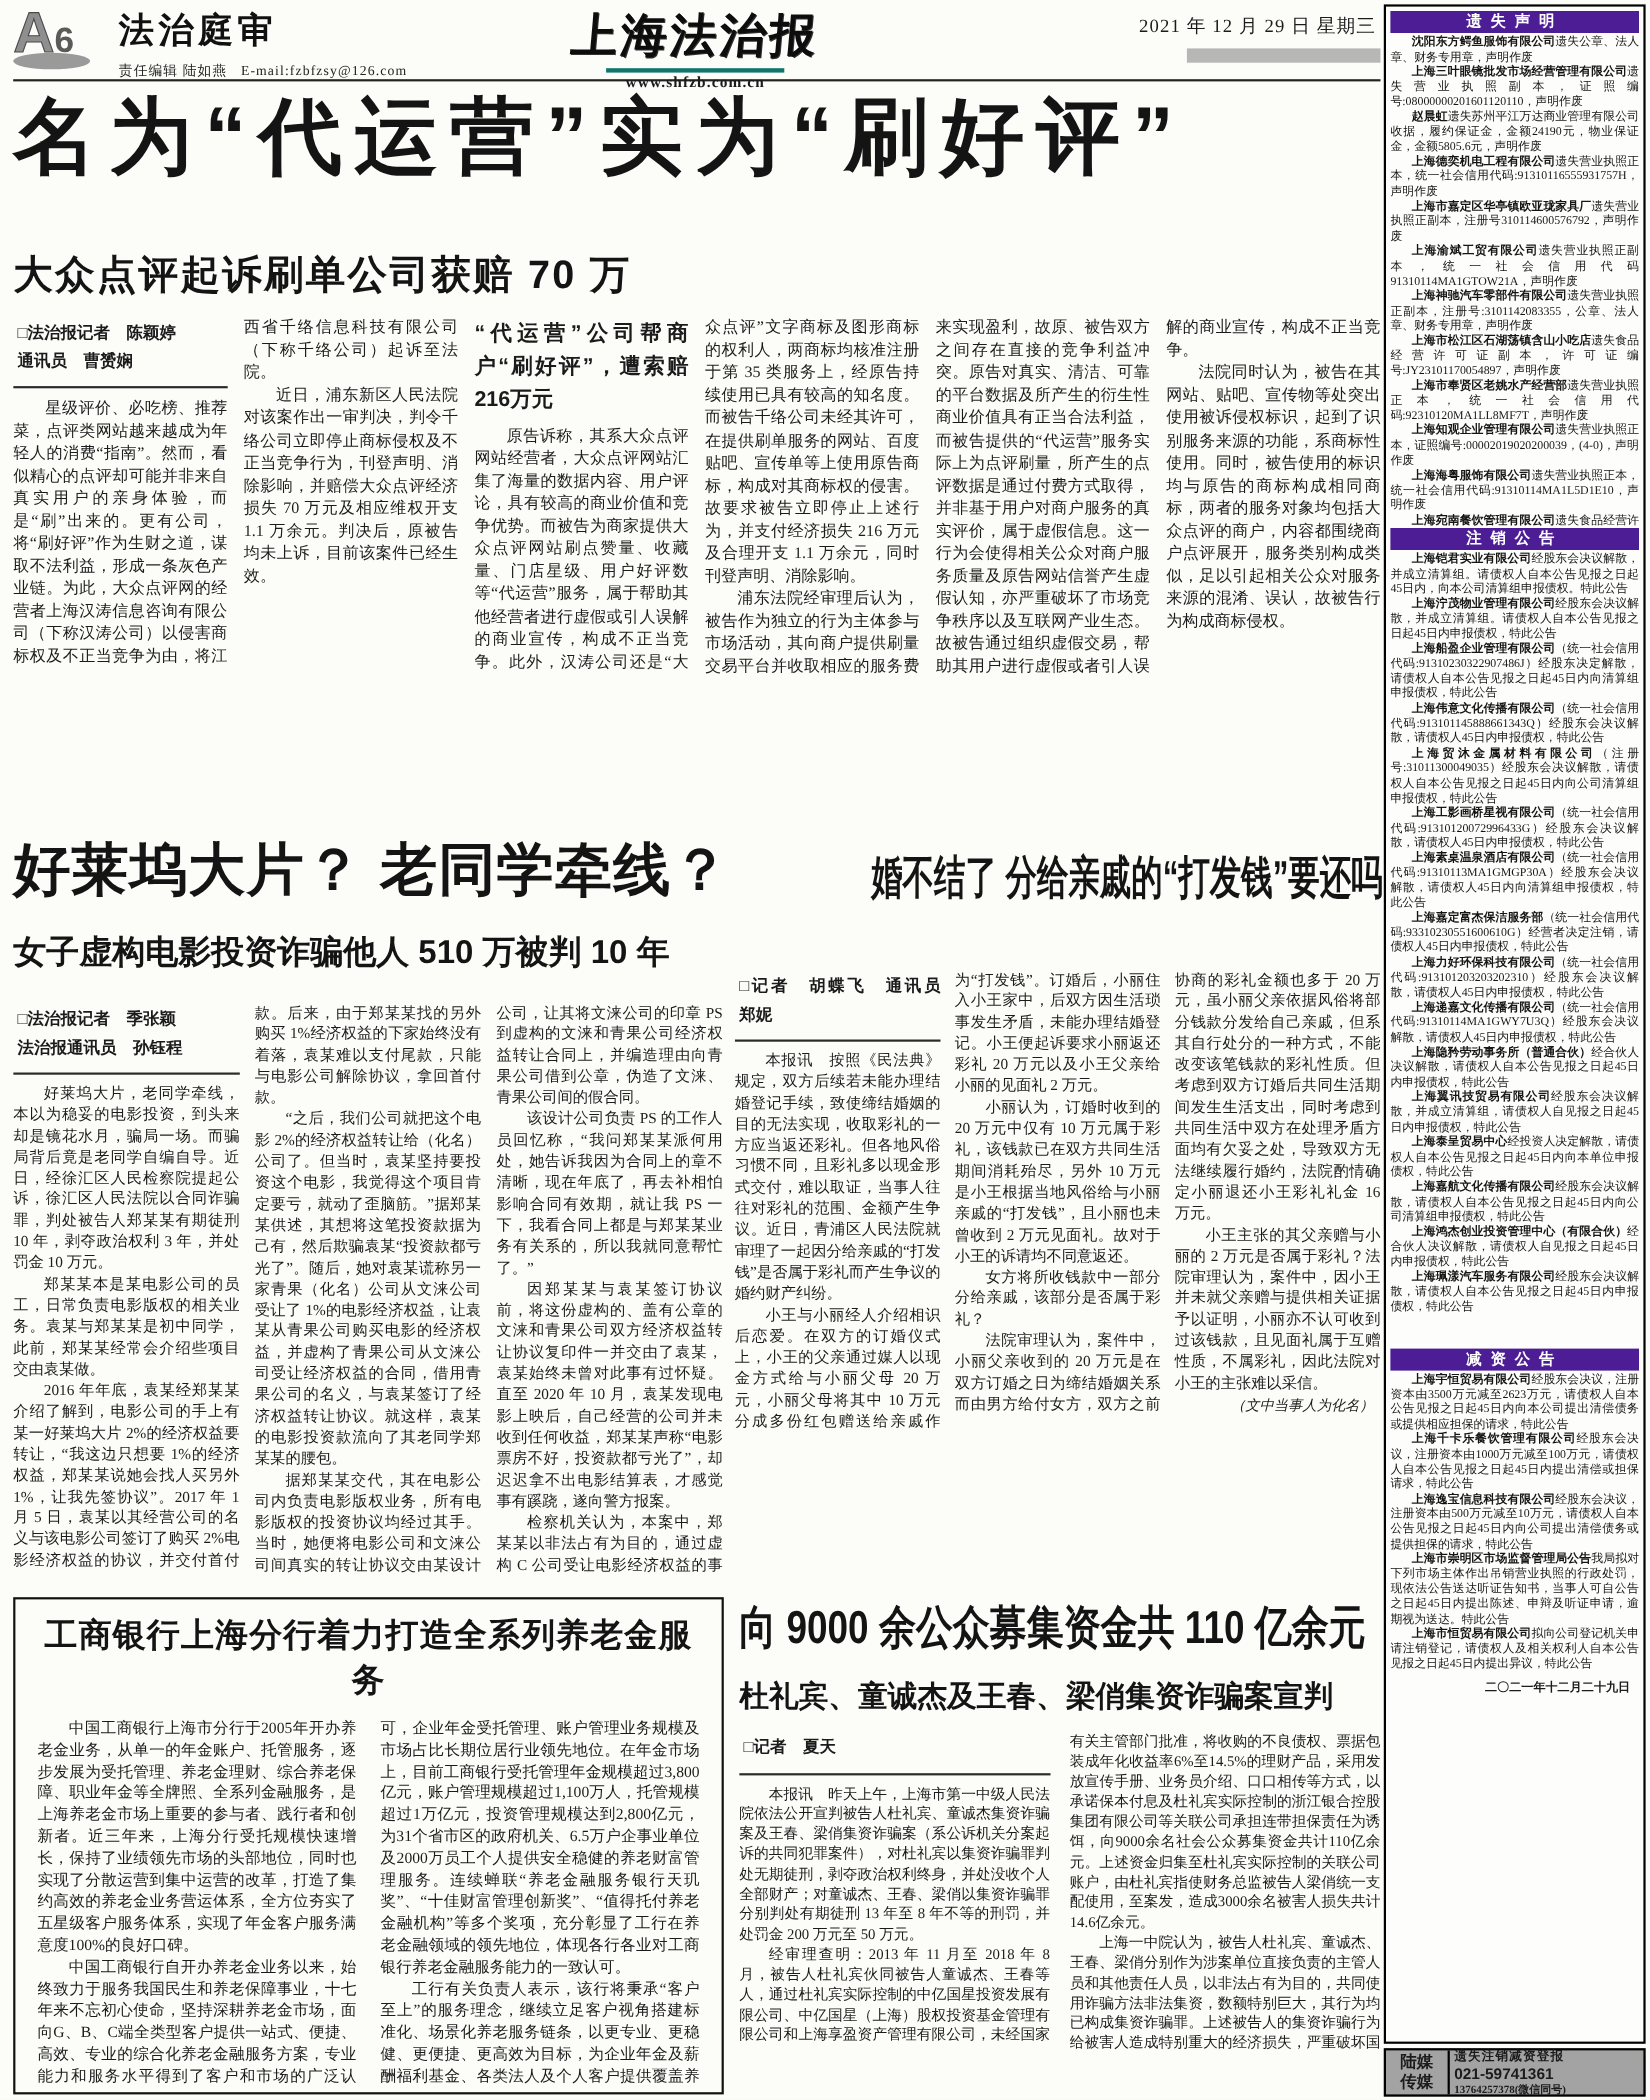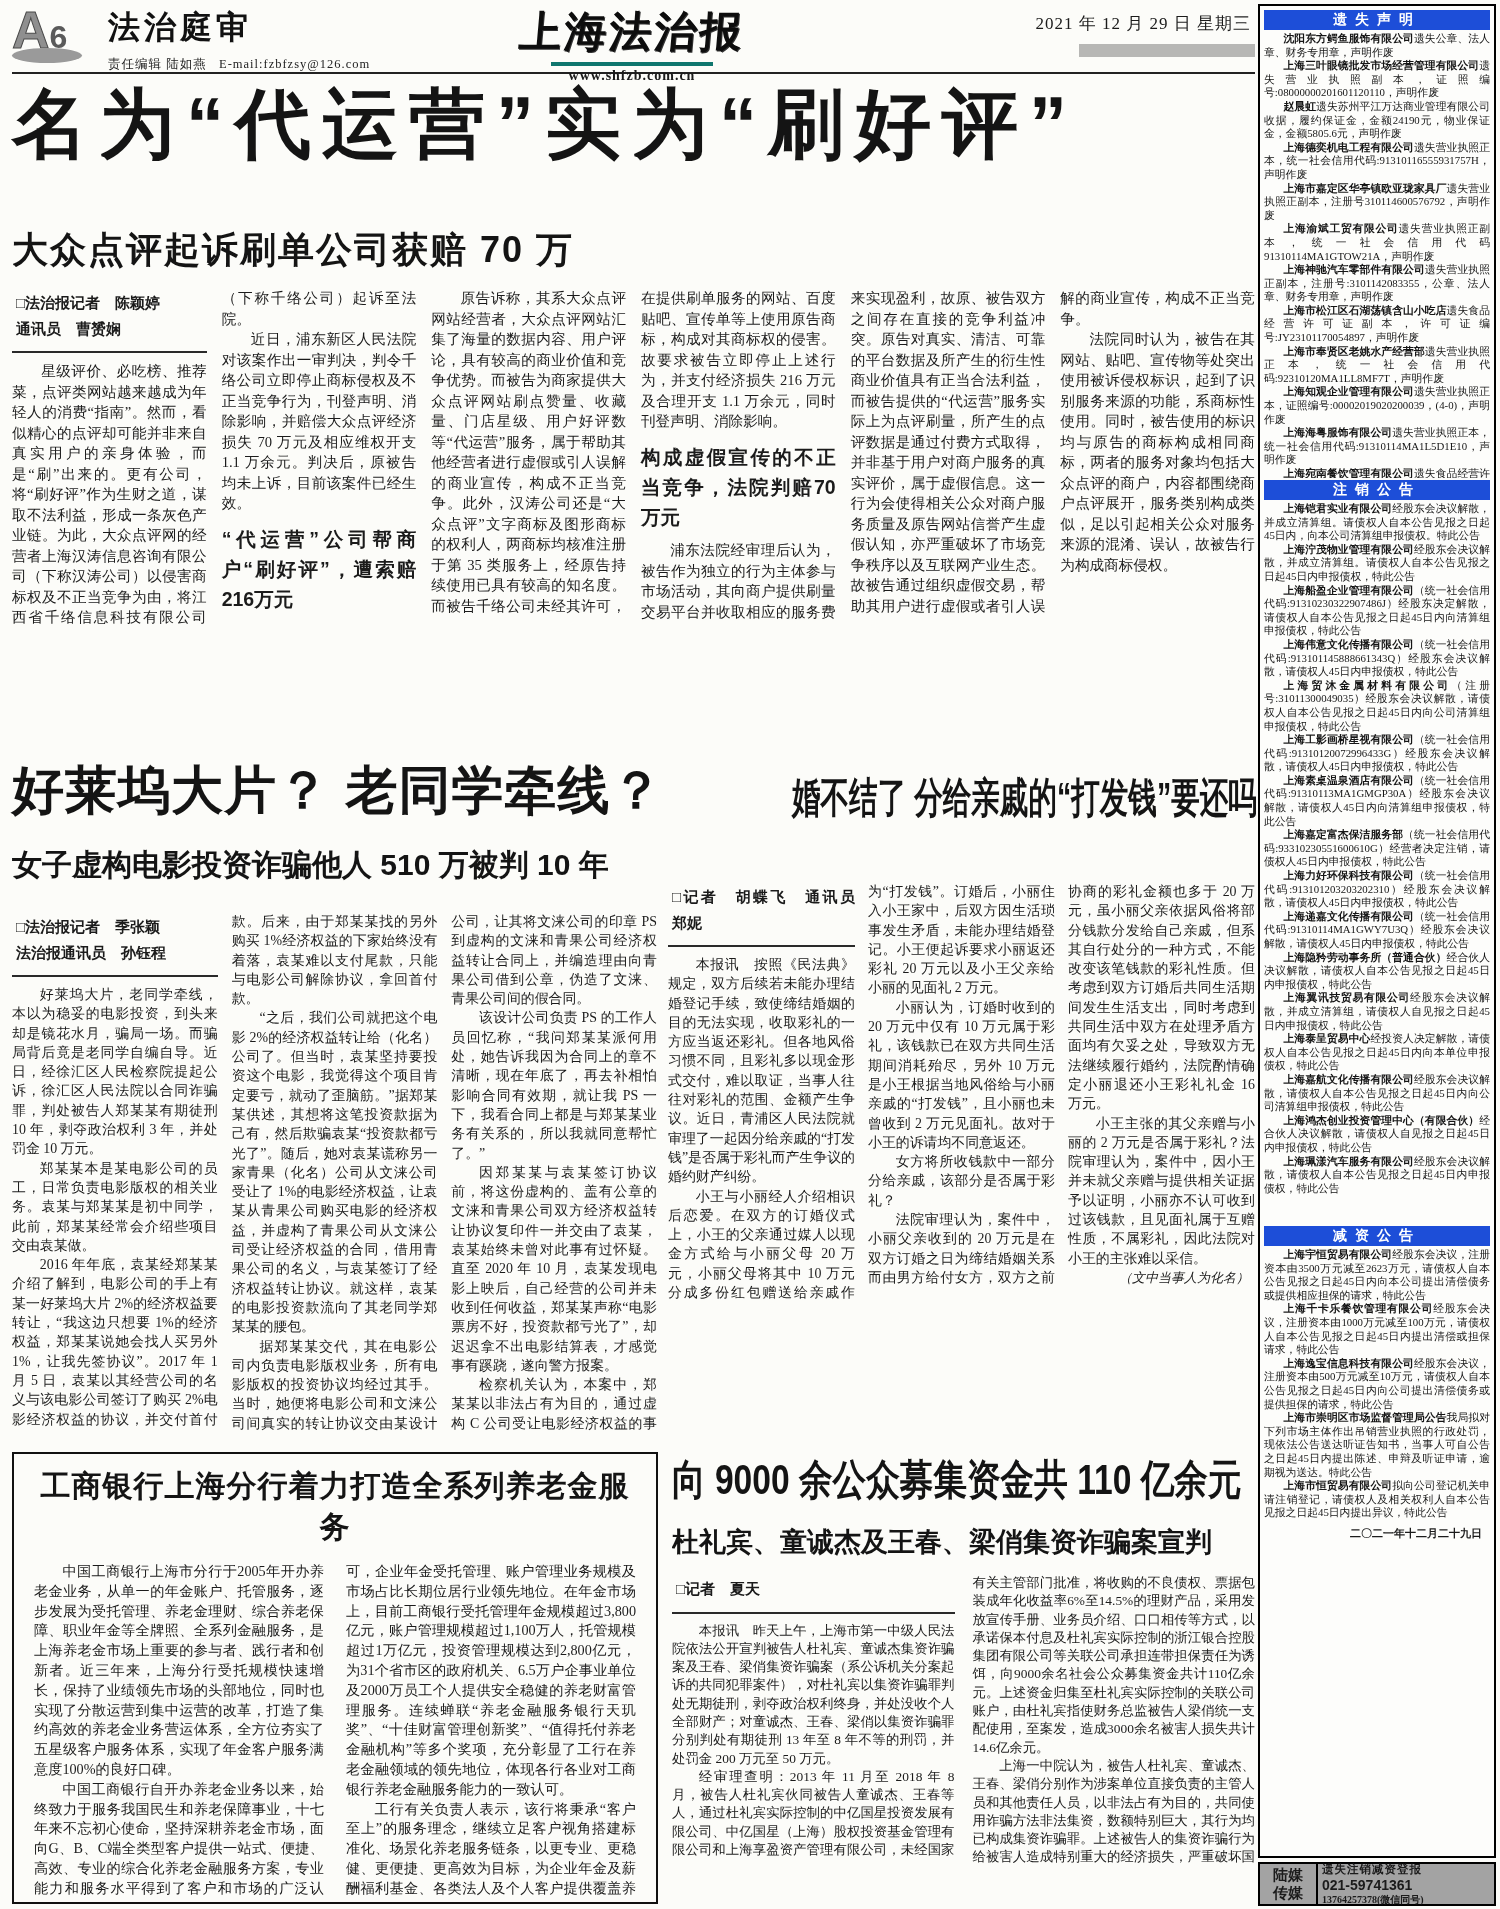--- a/index.html
+++ b/index.html
@@ -50,21 +50,21 @@
   .bank-flow { column-count:2; column-gap:22px; height:352px; overflow:hidden; font-size:14.2px; line-height:19.8px; text-align:justify; }
 
   
   .fund-zone { position:absolute; left:672px; top:1452px; width:583px; height:452px; overflow:hidden; }
   .fund-headline { font-family:"Liberation Sans","DejaVu Sans",sans-serif; font-weight:900; font-size:42px; white-space:nowrap; transform:scaleX(0.80); transform-origin:left top; color:#141414; }
   .fund-subhead { font-family:"Liberation Sans","DejaVu Sans",sans-serif; font-weight:bold; font-size:27px; margin-top:16px; color:#141414; }
   .fund-flow { margin-top:14px; column-count:2; column-gap:18px; height:300px; overflow:hidden; font-size:13.4px; line-height:18.3px; text-align:justify; }
 
   
   .sidebar { position:absolute; left:1258px; top:4px; width:238px; height:1854px; border:2.5px solid #000; background:#fdfdfb; padding:2px 4px; overflow:hidden; }
-  .sb-bar { background:#1d4ed8; color:#fff; font-family:"Liberation Sans","DejaVu Sans",sans-serif; font-weight:bold; font-size:14px; letter-spacing:8px; text-align:center; padding:1px 0; margin:2px 0; }
+  .sb-bar { background:#4c1d95; color:#fff; font-family:"Liberation Sans","DejaVu Sans",sans-serif; font-weight:bold; font-size:14px; letter-spacing:8px; text-align:center; padding:1px 0; margin:2px 0; }
   .sb-body { overflow:hidden; }
   .sb-sec:nth-child(1) .sb-body { height:446px; }
   .sb-sec:nth-child(2) .sb-body { height:722px; }
   .sb-sec:nth-child(3) .sb-body { height:556px; }
   .sb-entry { font-size:10.8px; line-height:13.6px; text-align:justify; text-indent:1.8em; color:#151515; }
   .sb-entry b { font-family:"Liberation Sans","DejaVu Sans",sans-serif; }
   .sb-date { font-size:11px; text-align:right; padding-right:8px; margin-top:6px; font-weight:bold; }
 
   .ad-box { position:absolute; left:1258px; top:1862px; width:238px; height:44px; border:2.5px solid #000; background:#a3a3a3; display:flex; align-items:stretch; }
   .ad-brand { width:58px; border-right:2px solid #000; display:flex; flex-direction:column; justify-content:center; align-items:center; font-family:"Liberation Sans","DejaVu Sans",sans-serif; font-weight:900; font-size:15px; line-height:1.2; }
@@ -100,21 +100,20 @@
 
   <div class="a1-headline">名为“代运营”实为“刷好评”</div>
   <div class="a1-subhead">大众点评起诉刷单公司获赔 70 万</div>
   <div class="a1-flow flow">
       <div class="blk-byline">□法治报记者　陈颖婷
   通讯员　曹赟娴</div>
       <div class="blk-para">星级评价、必吃榜、推荐菜，点评类网站越来越成为年轻人的消费“指南”。然而，看似精心的点评却可能并非来自真实用户的亲身体验，而是“刷”出来的。更有公司，将“刷好评”作为生财之道，谋取不法利益，形成一条灰色产业链。为此，大众点评网的经营者上海汉涛信息咨询有限公司（下称汉涛公司）以侵害商标权及不正当竞争为由，将江西省千络信息科技有限公司（下称千络公司）起诉至法院。</div>
       <div class="blk-para">近日，浦东新区人民法院对该案作出一审判决，判令千络公司立即停止商标侵权及不正当竞争行为，刊登声明、消除影响，并赔偿大众点评经济损失 70 万元及相应维权开支 1.1 万余元。判决后，原被告均未上诉，目前该案件已经生效。</div>
       <div class="blk-sub">“代运营”公司帮商户“刷好评”，遭索赔216万元</div>
       <div class="blk-para">原告诉称，其系大众点评网站经营者，大众点评网站汇集了海量的数据内容、用户评论，具有较高的商业价值和竞争优势。而被告为商家提供大众点评网站刷点赞量、收藏量、门店星级、用户好评数等“代运营”服务，属于帮助其他经营者进行虚假或引人误解的商业宣传，构成不正当竞争。此外，汉涛公司还是“大众点评”文字商标及图形商标的权利人，两商标均核准注册于第 35 类服务上，经原告持续使用已具有较高的知名度。而被告千络公司未经其许可，在提供刷单服务的网站、百度贴吧、宣传单等上使用原告商标，构成对其商标权的侵害。故要求被告立即停止上述行为，并支付经济损失 216 万元及合理开支 1.1 万余元，同时刊登声明、消除影响。</div>
-      <div class="blk-sub">构成虚假宣传的不正当竞争，法院判赔70万元</div>
       <div class="blk-para">浦东法院经审理后认为，被告作为独立的行为主体参与市场活动，其向商户提供刷量交易平台并收取相应的服务费来实现盈利，故原、被告双方之间存在直接的竞争利益冲突。原告对真实、清洁、可靠的平台数据及所产生的衍生性商业价值具有正当合法利益，而被告提供的“代运营”服务实际上为点评刷量，所产生的点评数据是通过付费方式取得，并非基于用户对商户服务的真实评价，属于虚假信息。这一行为会使得相关公众对商户服务质量及原告网站信誉产生虚假认知，亦严重破坏了市场竞争秩序以及互联网产业生态。故被告通过组织虚假交易，帮助其用户进行虚假或者引人误解的商业宣传，构成不正当竞争。</div>
       <div class="blk-para">法院同时认为，被告在其网站、贴吧、宣传物等处突出使用被诉侵权标识，起到了识别服务来源的功能，系商标性使用。同时，被告使用的标识均与原告的商标构成相同商标，两者的服务对象均包括大众点评的商户，内容都围绕商户点评展开，服务类别构成类似，足以引起相关公众对服务来源的混淆、误认，故被告行为构成商标侵权。</div>
     </div>
 
   <div class="a2-headline">好莱坞大片？ 老同学牵线？</div>
   <div class="a2-subhead">女子虚构电影投资诈骗他人 510 万被判 10 年</div>
   <div class="a2-flow flow">
       <div class="blk-byline">□法治报记者　季张颖
   法治报通讯员　孙钰程</div>
       <div class="blk-para">好莱坞大片，老同学牵线，本以为稳妥的电影投资，到头来却是镜花水月，骗局一场。而骗局背后竟是老同学自编自导。近日，经徐汇区人民检察院提起公诉，徐汇区人民法院以合同诈骗罪，判处被告人郑某某有期徒刑 10 年，剥夺政治权利 3 年，并处罚金 10 万元。</div>

